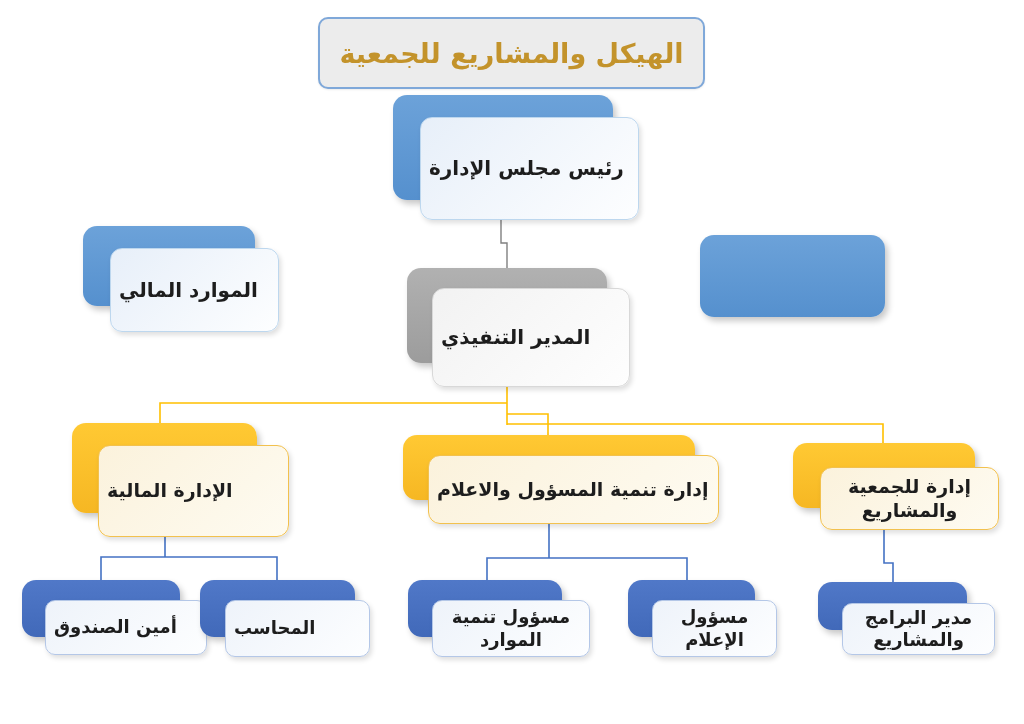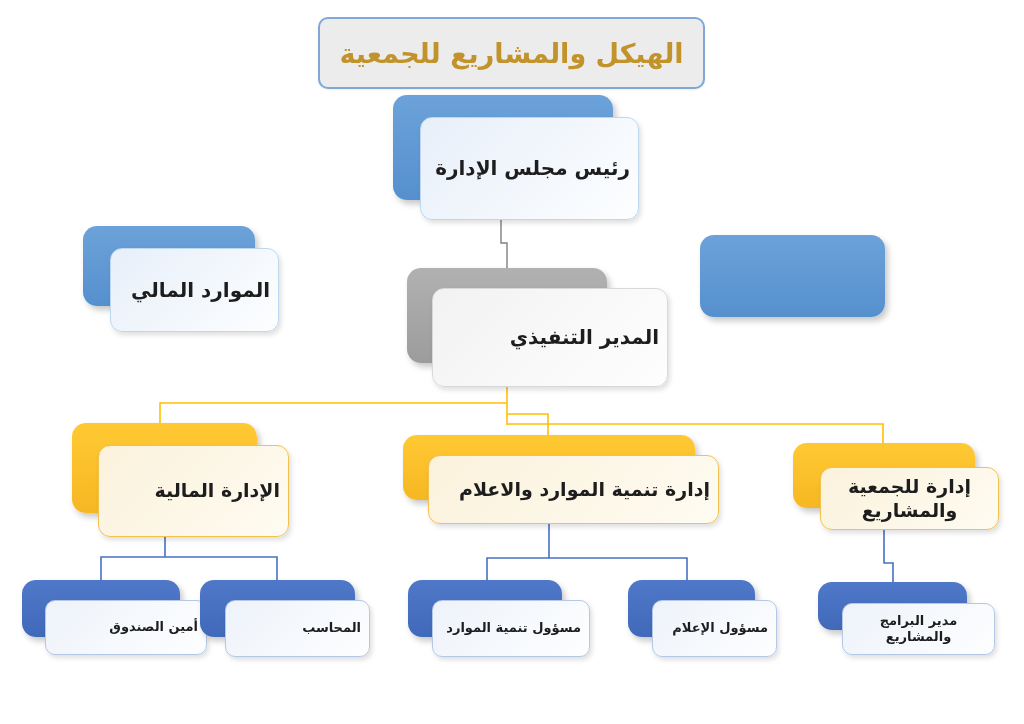--- a/index.html
+++ b/index.html
@@ -20,41 +20,41 @@
     color:#C3932B;font-weight:bold;font-size:27px;direction:rtl;
   }
 
   .node{position:absolute;}
   .back{
     position:absolute;left:0;top:0;border-radius:14px;
     box-shadow:3px 4px 6px rgba(0,0,0,0.22);
   }
   .front{
     position:absolute;border-radius:12px;
-    display:flex;align-items:center;justify-content:flex-end;
+    display:flex;align-items:center;justify-content:flex-start;
     box-shadow:2px 3px 5px rgba(0,0,0,0.13);
   }
   .front span{
     color:#1d1d1d;font-weight:bold;direction:rtl;text-align:center;
     padding:0 8px;line-height:1.25;
   }
 
   .c-blue  {background:linear-gradient(180deg,#6CA2D9,#5590CE);}
   .c-gray  {background:linear-gradient(180deg,#B1B1B1,#9C9C9C);}
   .c-gold  {background:linear-gradient(180deg,#FFC933,#F6B723);}
   .c-dkblue{background:linear-gradient(180deg,#5078C8,#4169B9);}
 
   .f-blue  {background:linear-gradient(135deg,#E7EFF9,#FDFEFF);border:1px solid #BDD7EE;}
-  .f-gray  {background:linear-gradient(135deg,#F2F2F2,#FEFEFE);border:1px solid #D8D8D8;padding-left:38px;}
+  .f-gray  {background:linear-gradient(135deg,#F2F2F2,#FEFEFE);border:1px solid #D8D8D8;}
   .f-gold  {background:linear-gradient(135deg,#FBF2DC,#FEFBF1);border:1px solid #F2C14E;}
   .f-dkblue{background:linear-gradient(135deg,#EEF3FA,#FDFEFF);border:1px solid #B4C7E7;border-radius:10px;}
 
   .fs-lg span{font-size:20px;}
   .fs-md span{font-size:19px;}
-  .fs-sm span{font-size:13px;}
+  .fs-sm span{font-size:18px;}
 </style>
 </head>
 <body>
 
 <div class="stage">
 
   <svg class="connectors" width="1024" height="724" viewBox="0 0 1024 724">
 
     <path d="M501,219 V243 H507 V268" fill="none" stroke="#808080" stroke-width="1.4"></path>
 
@@ -102,21 +102,21 @@
   <div class="node fs-md" style="left:72px;top:423px;width:220px;height:115px">
     <div class="back c-gold" style="width:185px;height:90px"></div>
     <div class="front f-gold" style="left:26px;top:22px;width:189px;height:90px">
       <span>الإدارة المالية</span>
     </div>
   </div>
 
   <div class="node fs-md" style="left:403px;top:435px;width:320px;height:90px">
     <div class="back c-gold" style="width:292px;height:65px"></div>
     <div class="front f-gold" style="left:25px;top:20px;width:289px;height:67px">
-      <span>إدارة تنمية الموارد والاعلام</span>
+      <span>إدارة تنمية المسؤول والاعلام</span>
     </div>
   </div>
 
   <div class="node fs-md" style="left:793px;top:443px;width:210px;height:90px">
     <div class="back c-gold" style="width:182px;height:65px"></div>
     <div class="front f-gold" style="left:27px;top:24px;width:177px;height:61px">
       <span>إدارة للجمعية والمشاريع</span>
     </div>
   </div>
 

